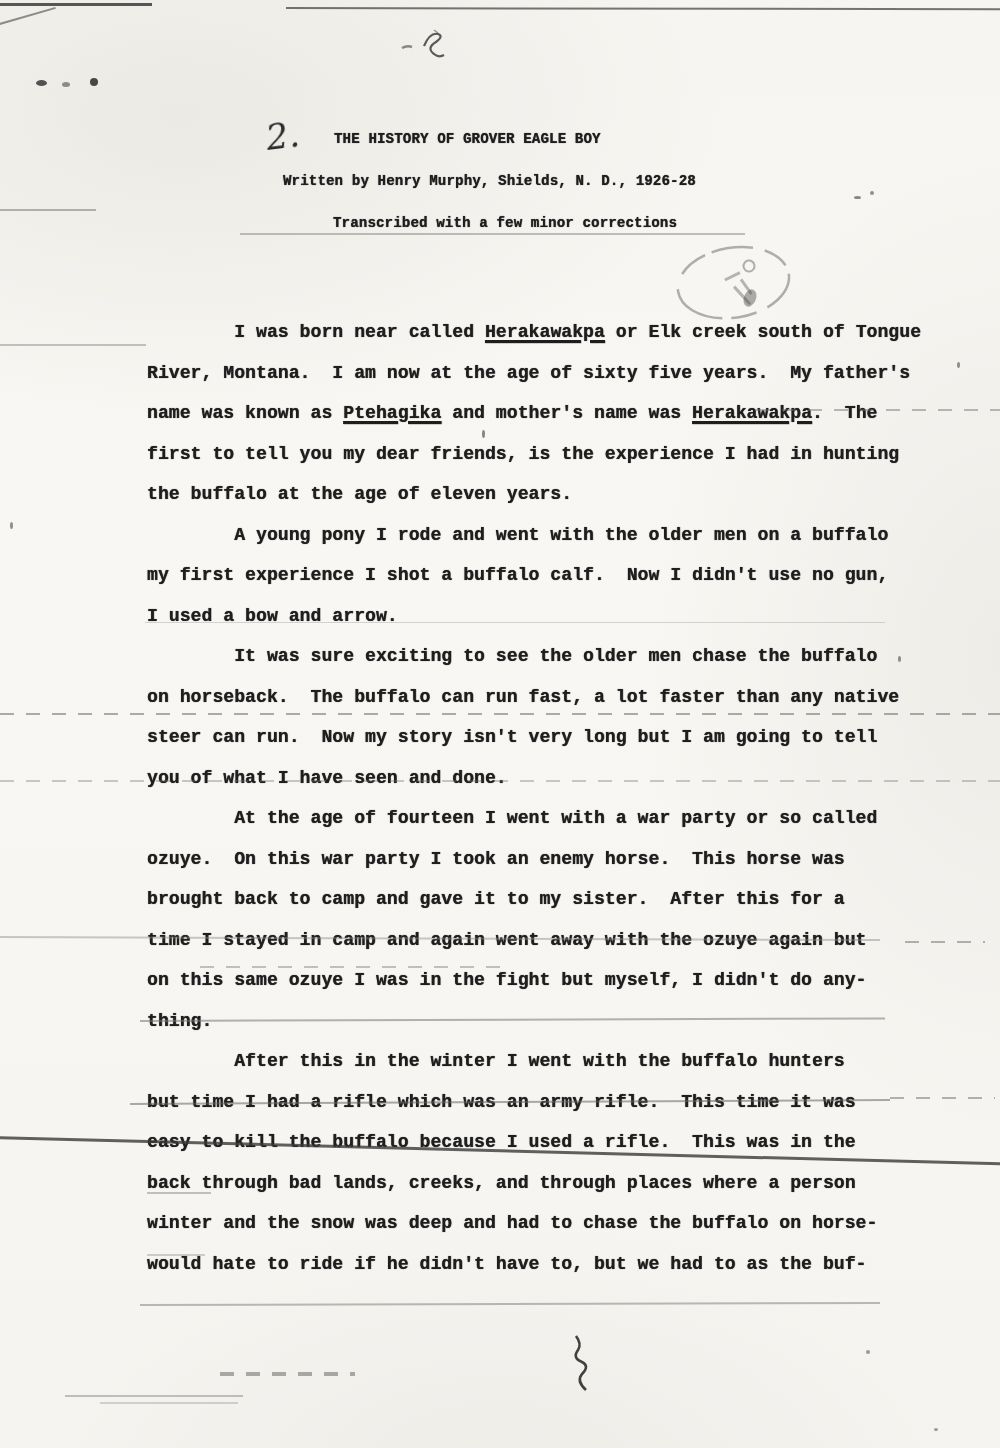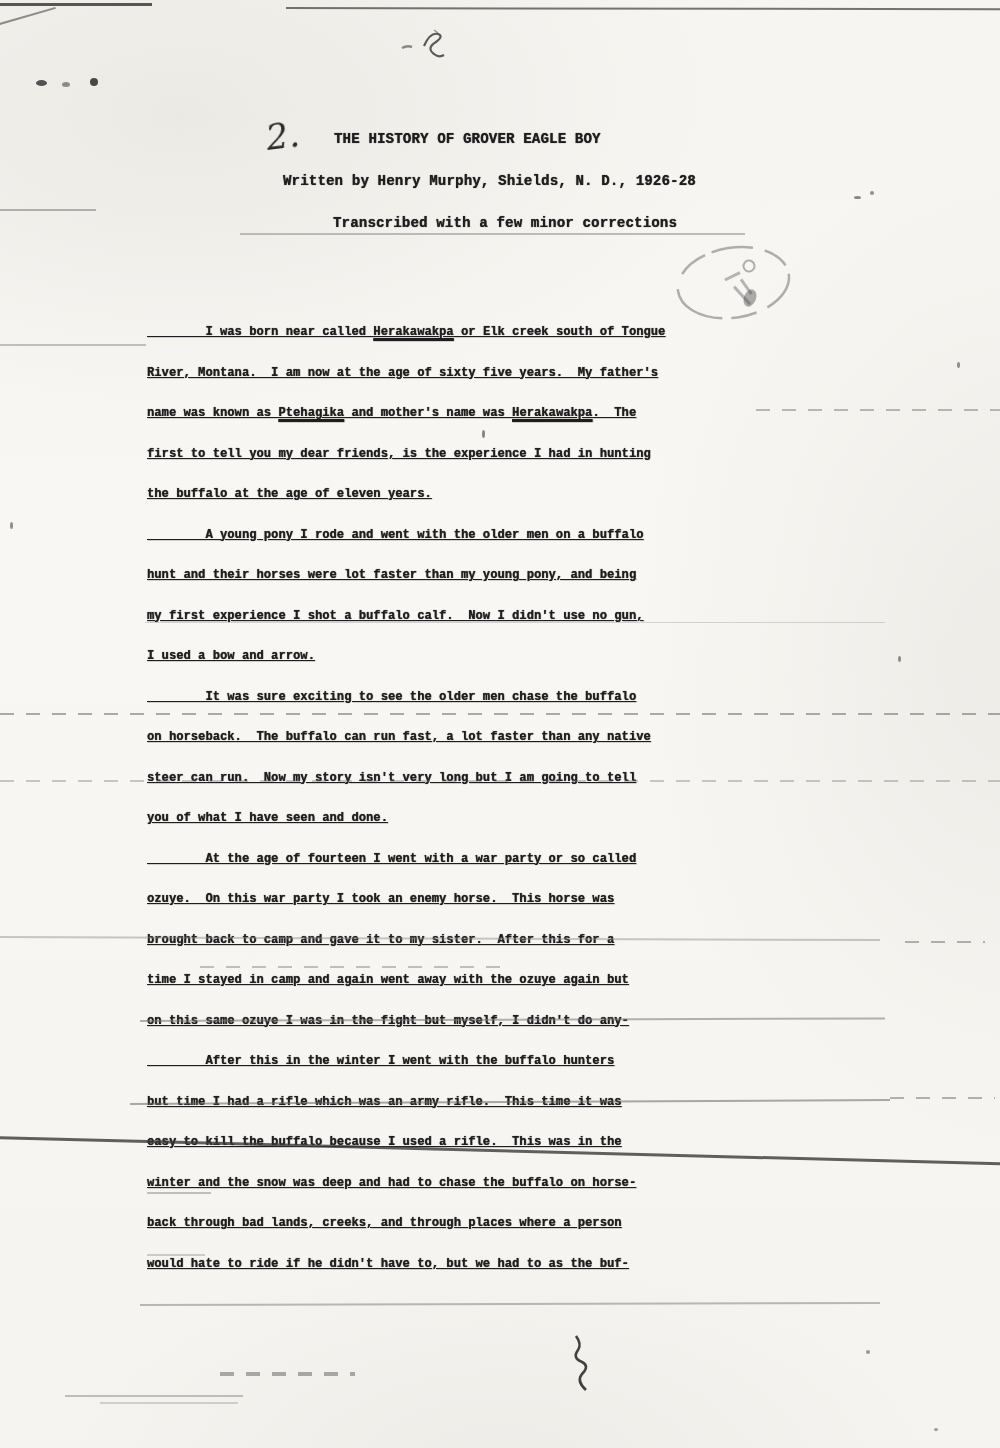--- a/index.html
+++ b/index.html
@@ -22,22 +22,22 @@
   #byline{ left:283px; top:173px; }
   #transnote{ left:333px; top:215px; }
   #pagenum{
     position:absolute; left:266px; top:116px;
     font-family:"DejaVu Serif",serif; font-style:italic;
     font-size:35px; color:#2b2b2b; transform:rotate(-7deg);
     filter:blur(.3px);
   }
   #body-text{
     position:absolute; left:147px; top:312px; width:780px;
-    font-size:12px; font-weight:bold; line-height:40.5px;
-    filter:blur(.25px); letter-spacing:.1px;text-decoration:underline;
+    font-size:18px; font-weight:bold; line-height:40.5px;
+    filter:blur(.25px); letter-spacing:.1px;
   }
   .tline{ white-space:pre; height:40.5px; }
   .tline .u{ text-decoration:underline; text-decoration-thickness:2.5px; text-underline-offset:3px; }
   
   .streak{ position:absolute; transform-origin:left center; pointer-events:none; }
   .dashes{ background:repeating-linear-gradient(90deg,#6b6b6b 0 14px, rgba(0,0,0,0) 14px 26px) !important; }
   .dot{ position:absolute; border-radius:50%; background:#2a2a2a; pointer-events:none; }
   .smear{ position:absolute; pointer-events:none; filter:blur(.6px); }
   svg.mark{ position:absolute; pointer-events:none; }
 </style>
@@ -60,37 +60,37 @@
   <ellipse cx="82" cy="62" rx="6" ry="9" fill="#3a3a3a" opacity="0.4" transform="rotate(22 82 62)"></ellipse>
 </svg>
 
 <div id="body-text" class="ink">
     <div class="tline"><span>        I was born near called </span><span class="u">Herakawakpa</span><span> or Elk creek south of Tongue</span></div>
     <div class="tline"><span>River, Montana.  I am now at the age of sixty five years.  My father's</span></div>
     <div class="tline"><span>name was known as </span><span class="u">Ptehagika</span><span> and mother's name was </span><span class="u">Herakawakpa</span><span>.  The</span></div>
     <div class="tline"><span>first to tell you my dear friends, is the experience I had in hunting</span></div>
     <div class="tline"><span>the buffalo at the age of eleven years.</span></div>
     <div class="tline"><span>        A young pony I rode and went with the older men on a buffalo</span></div>
-    <div class="tline"><span>hunt and their horses were lot faster than my young pony, and being</span></div>
     <div class="tline"><span>my first experience I shot a buffalo calf.  Now I didn't use no gun,</span></div>
     <div class="tline"><span>I used a bow and arrow.</span></div>
     <div class="tline"><span>        It was sure exciting to see the older men chase the buffalo</span></div>
     <div class="tline"><span>on horseback.  The buffalo can run fast, a lot faster than any native</span></div>
     <div class="tline"><span>steer can run.  Now my story isn't very long but I am going to tell</span></div>
     <div class="tline"><span>you of what I have seen and done.</span></div>
     <div class="tline"><span>        At the age of fourteen I went with a war party or so called</span></div>
     <div class="tline"><span>ozuye.  On this war party I took an enemy horse.  This horse was</span></div>
     <div class="tline"><span>brought back to camp and gave it to my sister.  After this for a</span></div>
     <div class="tline"><span>time I stayed in camp and again went away with the ozuye again but</span></div>
     <div class="tline"><span>on this same ozuye I was in the fight but myself, I didn't do any-</span></div>
+    <div class="tline"><span>thing.</span></div>
     <div class="tline"><span>        After this in the winter I went with the buffalo hunters</span></div>
     <div class="tline"><span>but time I had a rifle which was an army rifle.  This time it was</span></div>
     <div class="tline"><span>easy to kill the buffalo because I used a rifle.  This was in the</span></div>
+    <div class="tline"><span>back through bad lands, creeks, and through places where a person</span></div>
     <div class="tline"><span>winter and the snow was deep and had to chase the buffalo on horse-</span></div>
-    <div class="tline"><span>back through bad lands, creeks, and through places where a person</span></div>
     <div class="tline"><span>would hate to ride if he didn't have to, but we had to as the buf-</span></div>
   </div>
 
 <svg class="mark" style="left:400px;top:24px;" width="60" height="40" viewBox="0 0 60 40">
   <path d="M24 22 q6 -14 14 -12 q6 2 -2 8 q-10 6 -2 12 q5 4 10 1" fill="none" stroke="#333" stroke-width="2.2" opacity=".8"></path>
   <path d="M2 24 q5 -3 10 -1" fill="none" stroke="#444" stroke-width="2.5" opacity=".6"></path>
   <path d="M34 6 l4 3" stroke="#555" stroke-width="1.5" opacity=".6"></path>
 </svg>
 
 <svg class="mark" style="left:562px;top:1334px;" width="30" height="60" viewBox="0 0 30 60">

